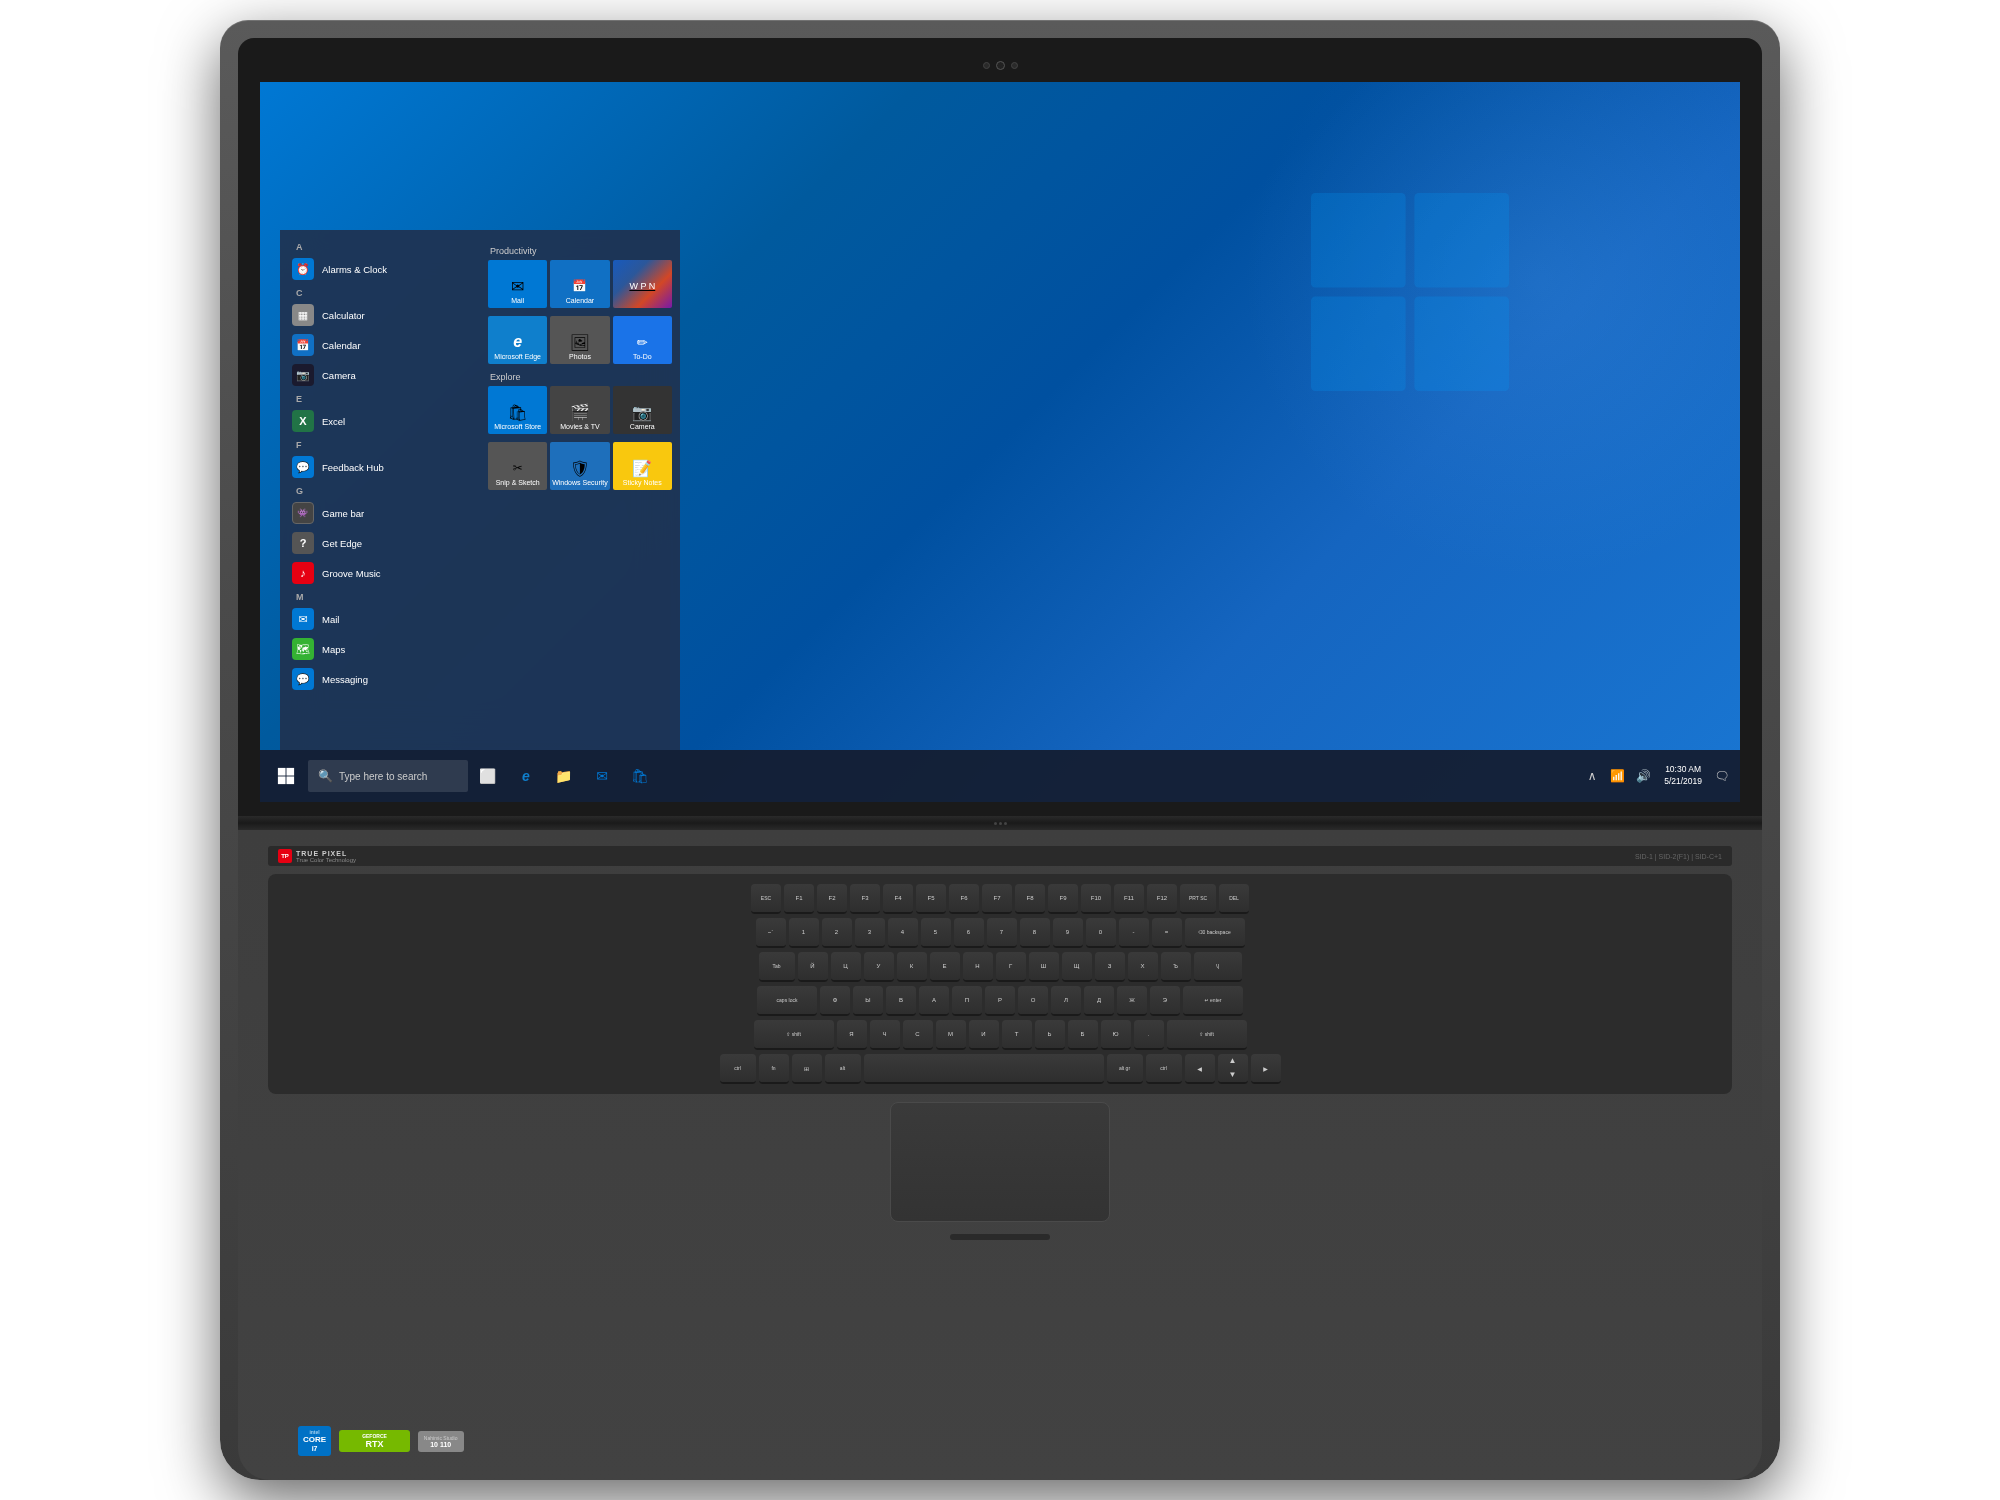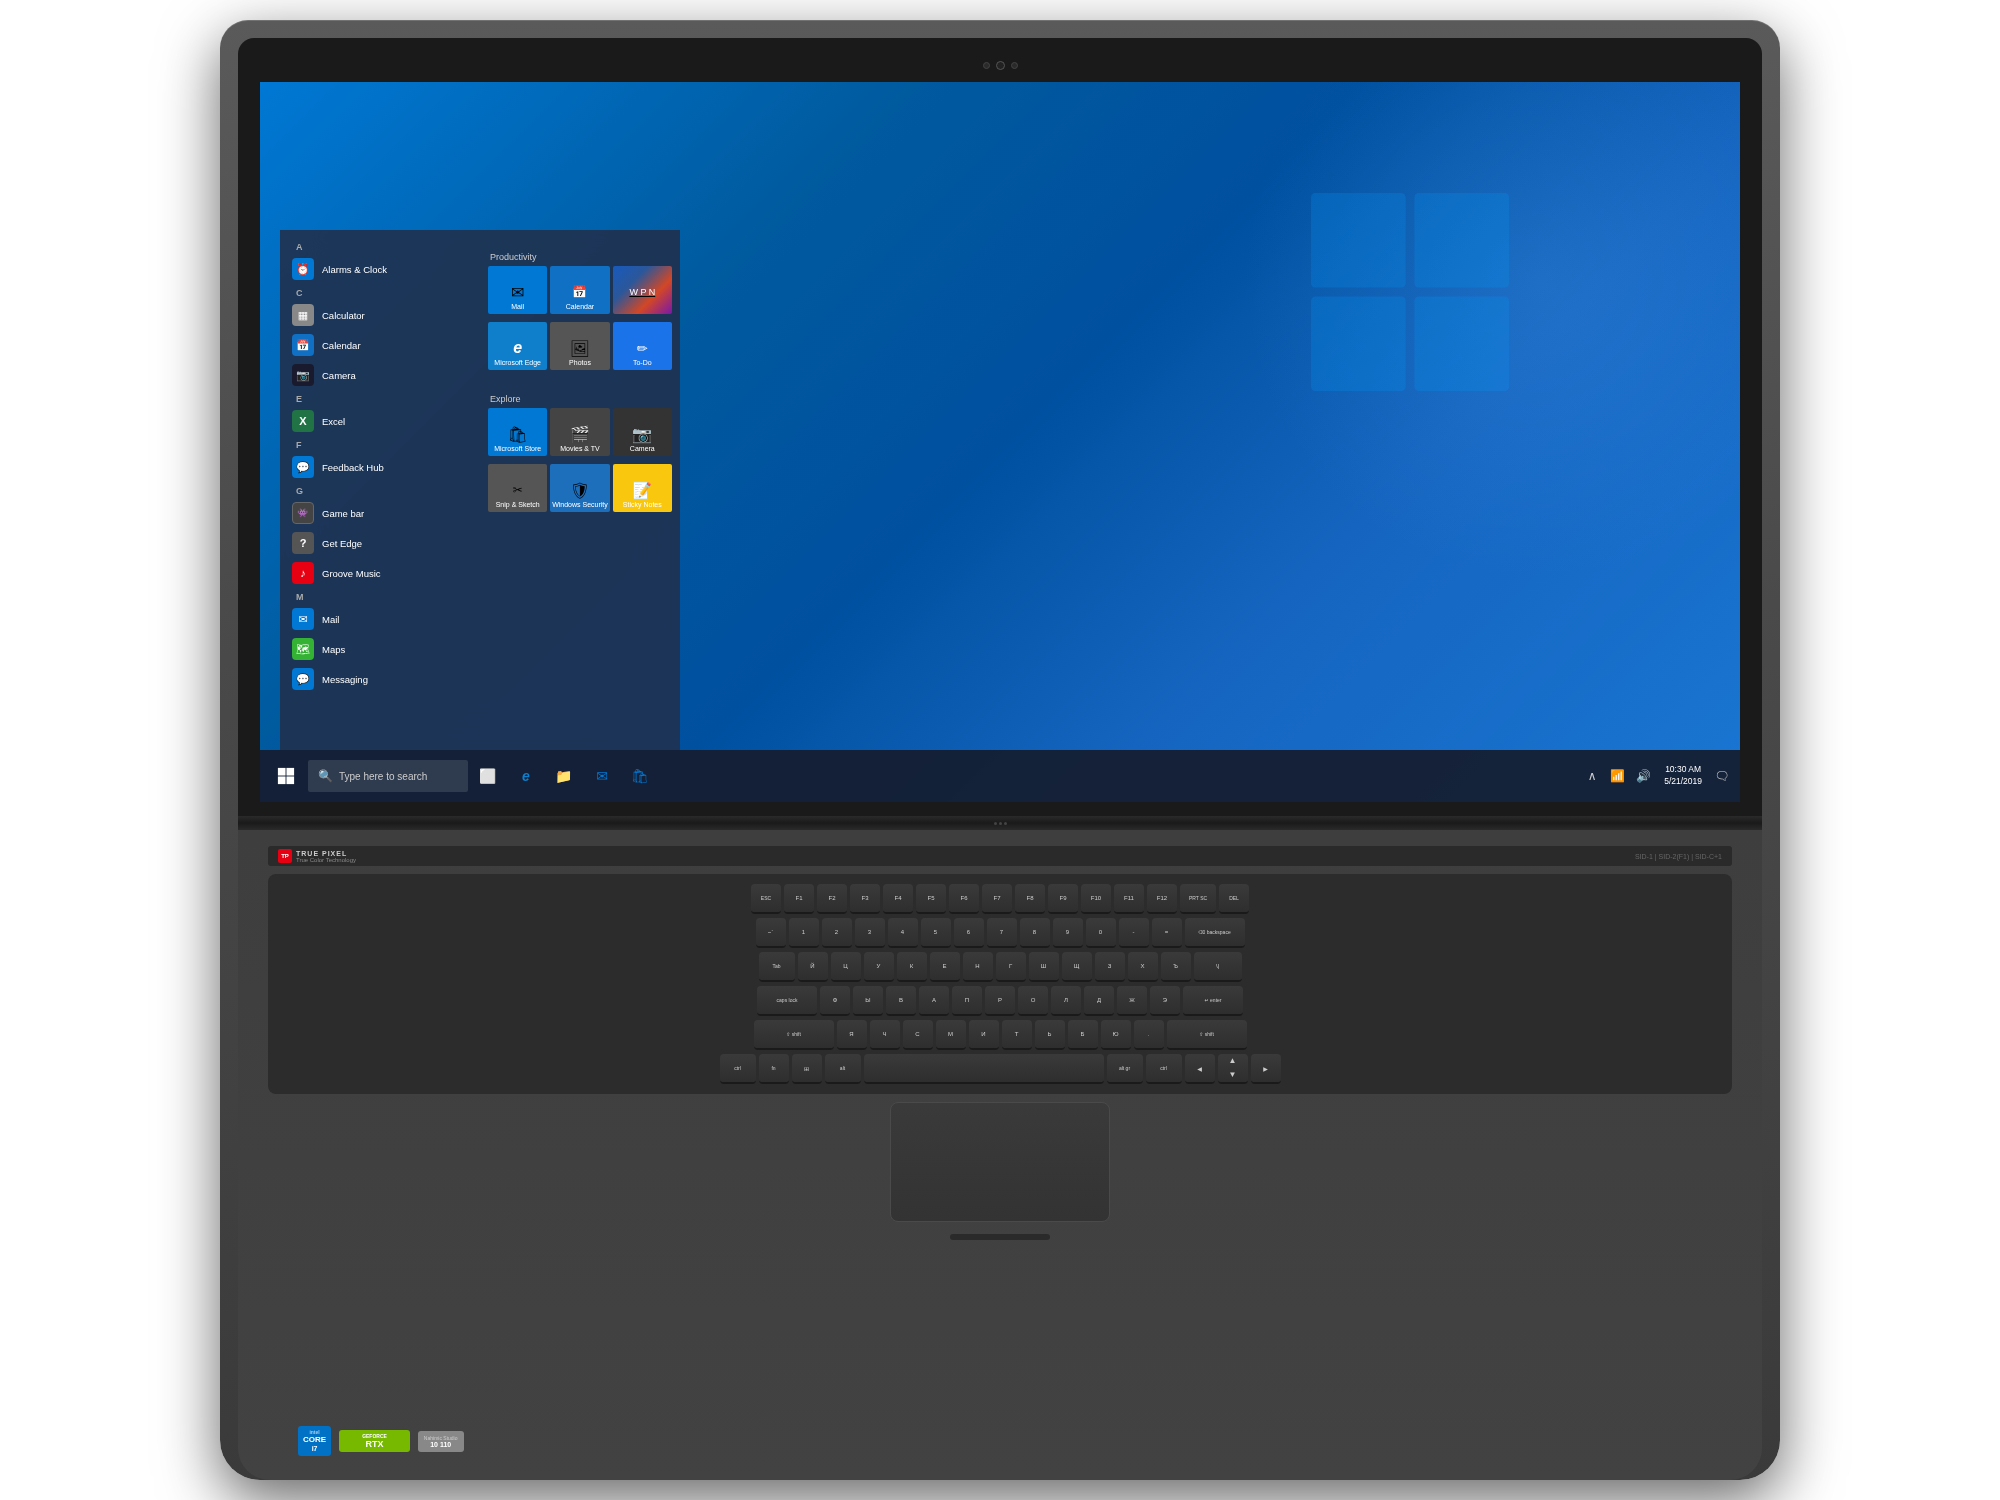--- a/index.html
+++ b/index.html
@@ -135,21 +135,21 @@
       color: #fff;
     }
 
     
     .tiles-panel {
       position: absolute;
       right: 0;
       top: 0;
       width: 200px;
       height: 100%;
-      padding: 22px 8px;
+      padding: 16px 8px;
     }
 
     .tiles-section-label {
       font-size: 9px;
       color: #ccc;
       margin-bottom: 4px;
       padding-left: 2px;
     }
 
     .tiles-grid {
@@ -592,21 +592,21 @@
             <div class="tile tile-sm" style="background:#555;">
               <span class="tile-icon">🖼</span>
               <span class="tile-label">Photos</span>
             </div>
             <div class="tile tile-sm" style="background:#1a73e8;">
               <span class="tile-icon" style="font-size:13px;color:#fff;">✏</span>
               <span class="tile-label">To-Do</span>
             </div>
           </div>
 
-          <div class="tiles-section-label" style="margin-top:24px;">Explore</div>
+          <div class="tiles-section-label" style="margin-top:8px;">Explore</div>
           <div class="tiles-grid tiles-grid-3">
             <div class="tile tile-sm" style="background:#0078d4;">
               <span class="tile-icon">🛍</span>
               <span class="tile-label">Microsoft Store</span>
             </div>
             <div class="tile tile-sm" style="background:#444;">
               <span class="tile-icon">🎬</span>
               <span class="tile-label">Movies &amp; TV</span>
             </div>
             <div class="tile tile-sm" style="background:#333;">

